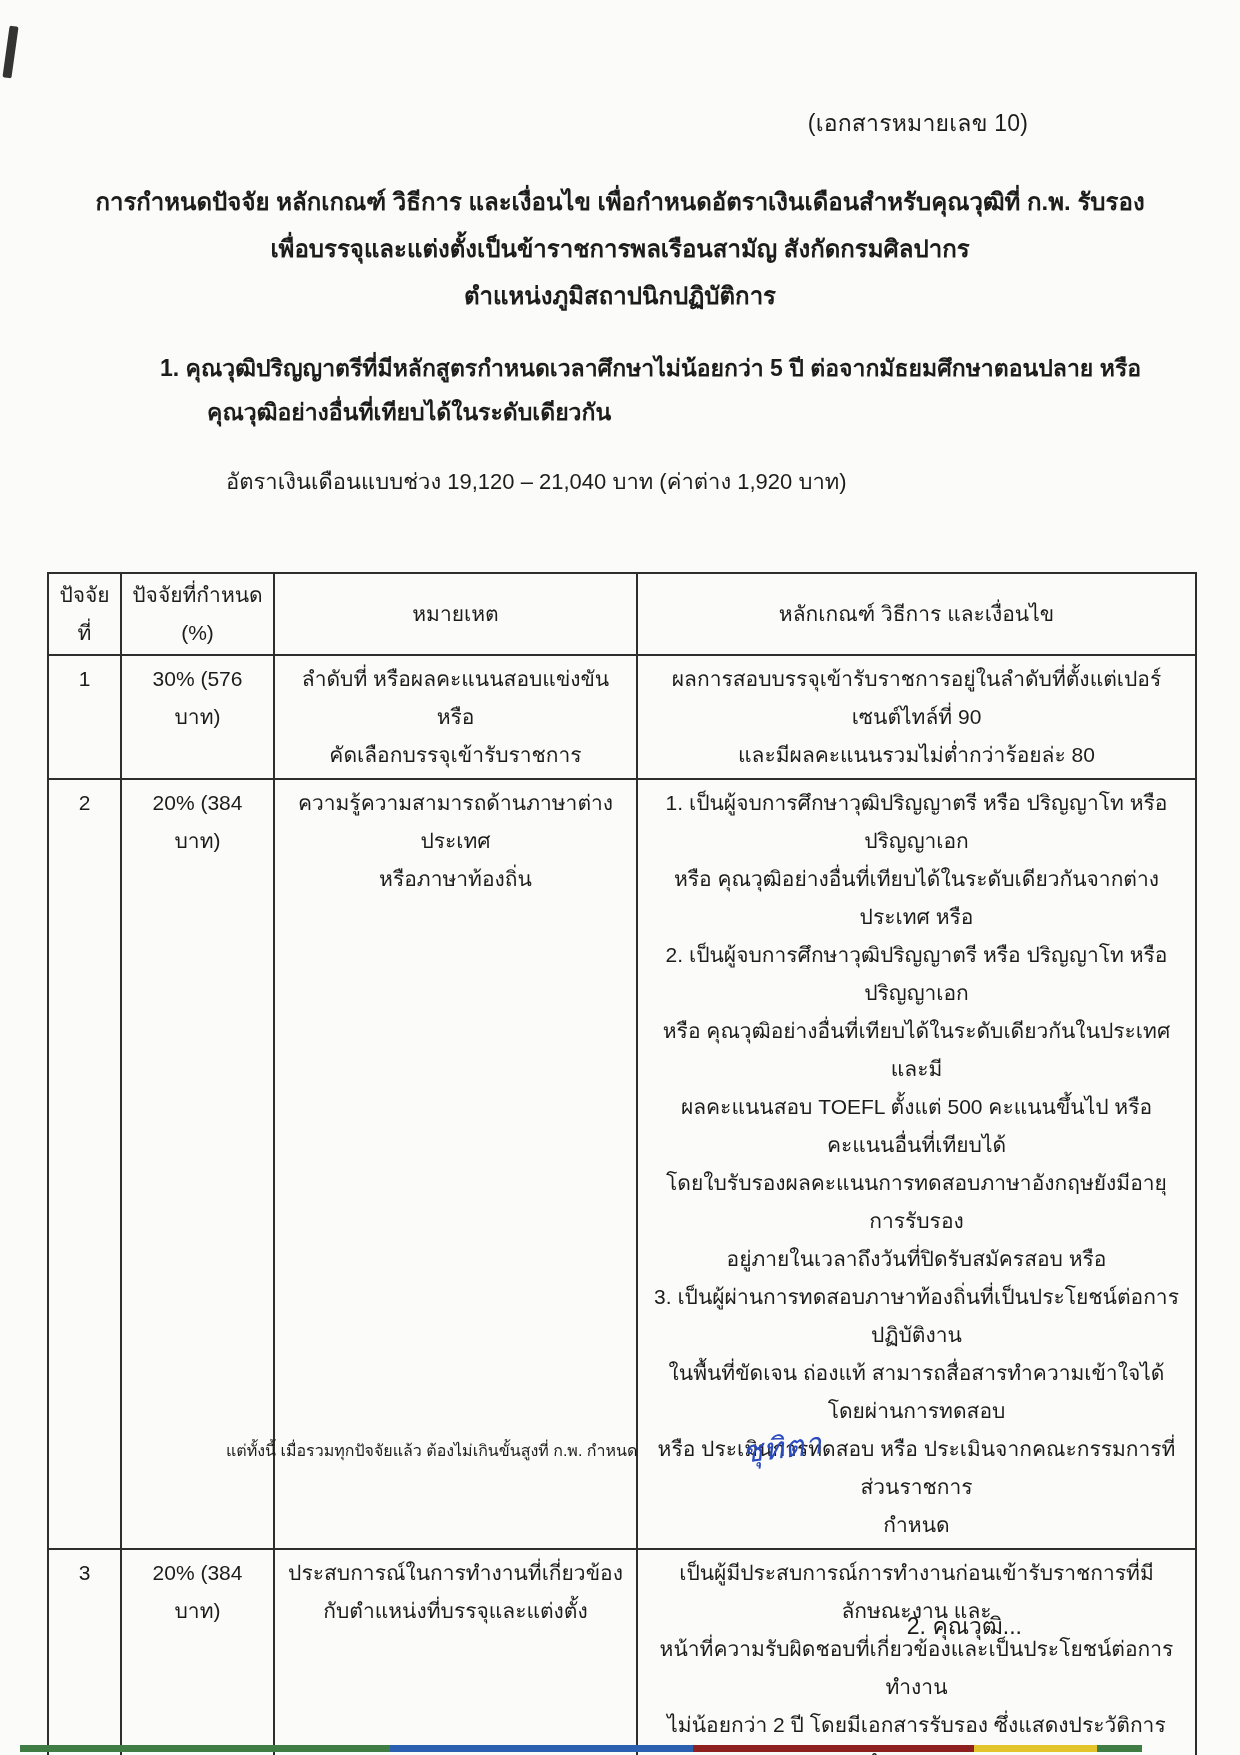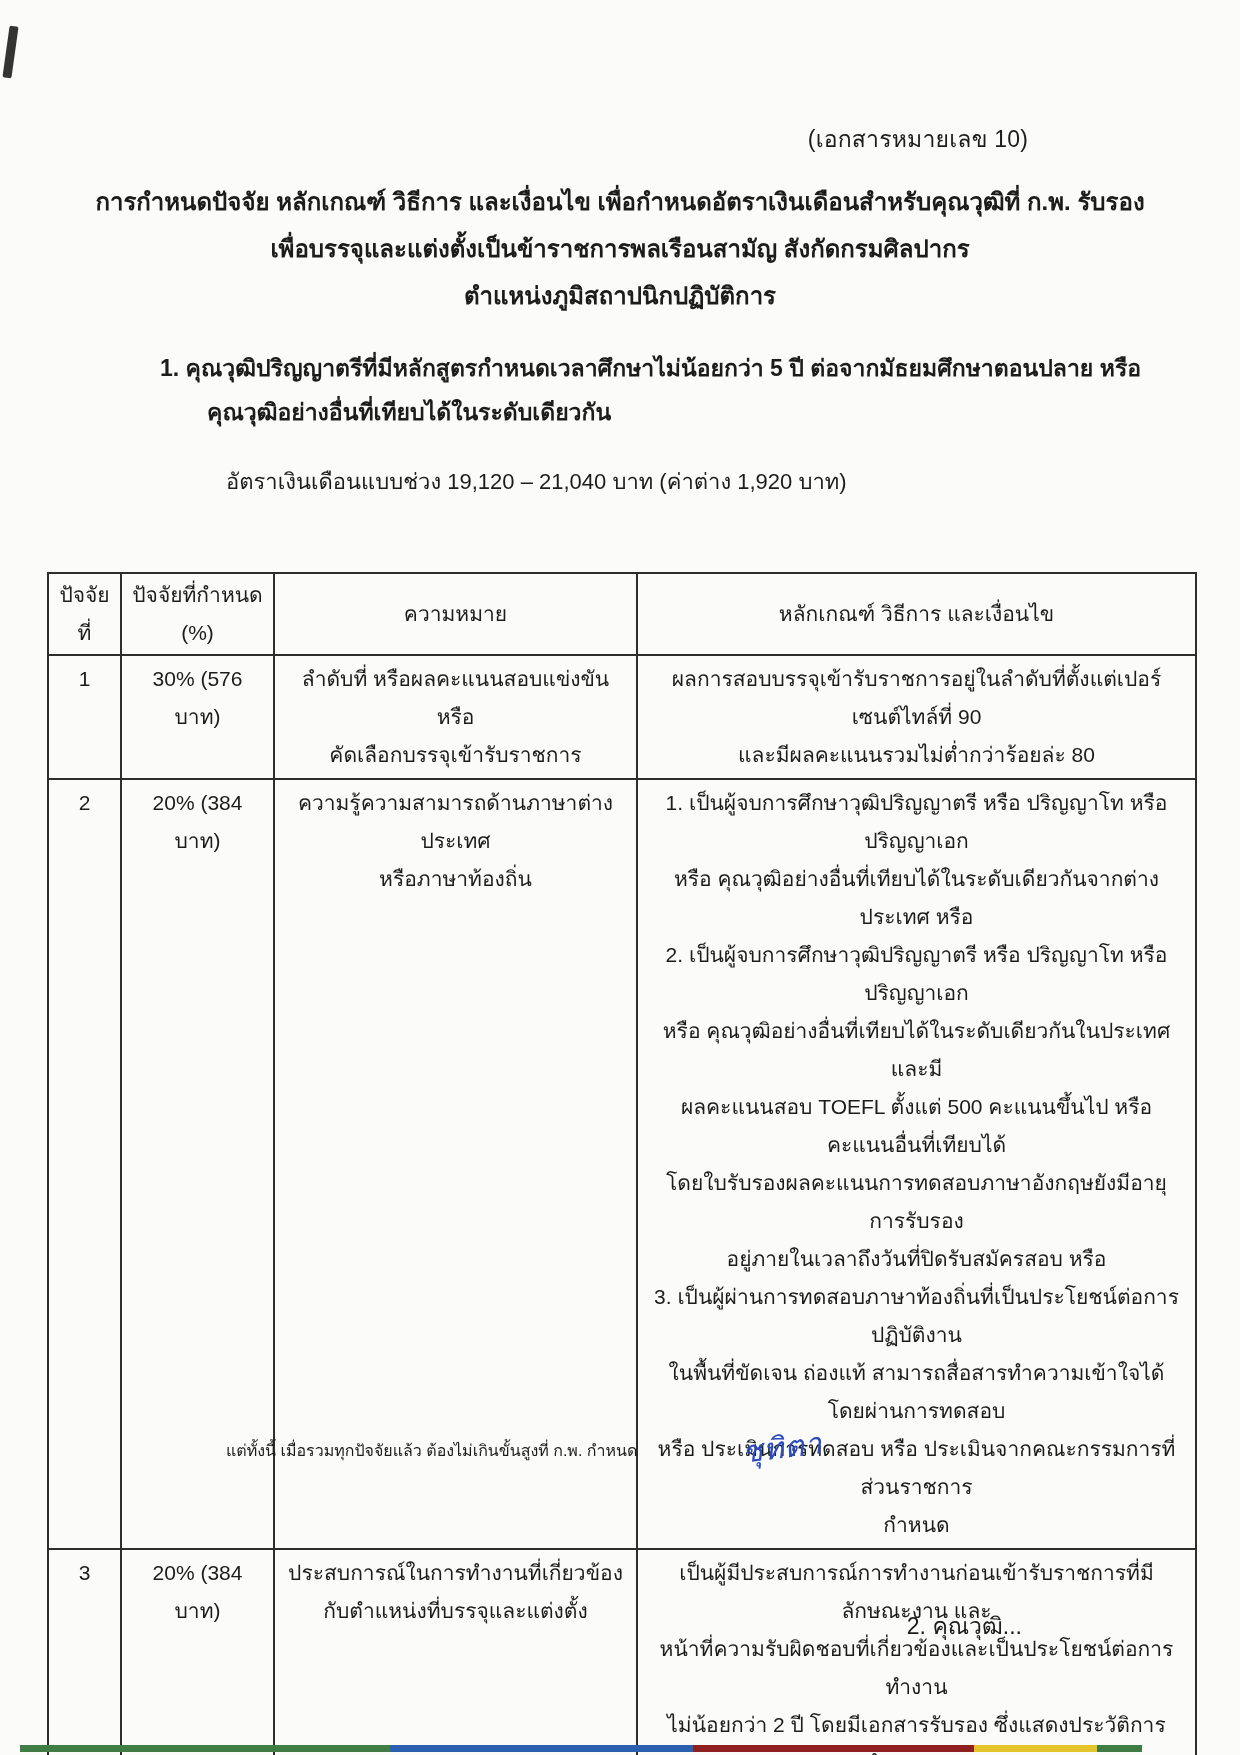--- a/index.html
+++ b/index.html
@@ -11,21 +11,21 @@
     overflow:hidden;
     font-family:"Liberation Sans", sans-serif;
     color:#1c1c1c;
   }
   .scan-mark-topleft{
     position:absolute;left:6px;top:26px;width:9px;height:52px;
     background:#111;transform:rotate(8deg);border-radius:2px;opacity:.85;
   }
   .doc-number{
     position:absolute;top:105px;right:212px;
-    font-size:23px;letter-spacing:.2px;margin-top:16px;
+    font-size:23px;letter-spacing:.2px;
   }
   .title-block{
     position:absolute;top:178px;left:0;width:100%;
     text-align:center;font-weight:bold;font-size:24px;line-height:47px;
   }
   .section-line{position:absolute;font-size:23px;font-weight:bold;}
   .sec1-l1{top:350px;left:160px;}
   .sec1-l2{top:394px;left:184px;margin-left:23px;}
   .salary-line{position:absolute;top:464px;left:226px;font-size:22px;font-weight:normal;}
   .factor-intro{position:absolute;top:510px;left:133px;font-size:22px;font-weight:normal;}
@@ -87,21 +87,21 @@
       <colgroup>
           <col class="c1">
           <col class="c2">
           <col class="c3">
           <col class="c4">
         </colgroup>
       <thead>
         <tr>
           <th>ปัจจัยที่</th>
           <th>ปัจจัยที่กำหนด (%)</th>
-          <th>ความหมาย</th>
+          <th>หมายเหต</th>
           <th>หลักเกณฑ์ วิธีการ และเงื่อนไข</th>
         </tr>
       </thead>
       <tbody>
         <tr style="height:83px;">
           <td class="cell-center">1</td>
           <td class="cell-center">30% (576 บาท)</td>
           <td class="cell-text">ลำดับที่ หรือผลคะแนนสอบแข่งขัน หรือ
 คัดเลือกบรรจุเข้ารับราชการ</td>
           <td class="cell-text">ผลการสอบบรรจุเข้ารับราชการอยู่ในลำดับที่ตั้งแต่เปอร์เซนต์ไทล์ที่ 90

